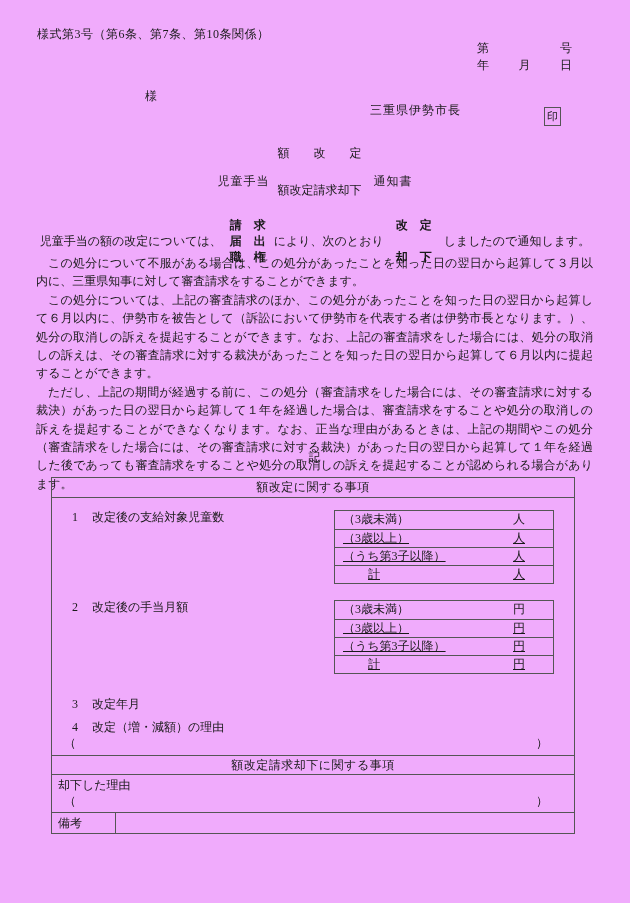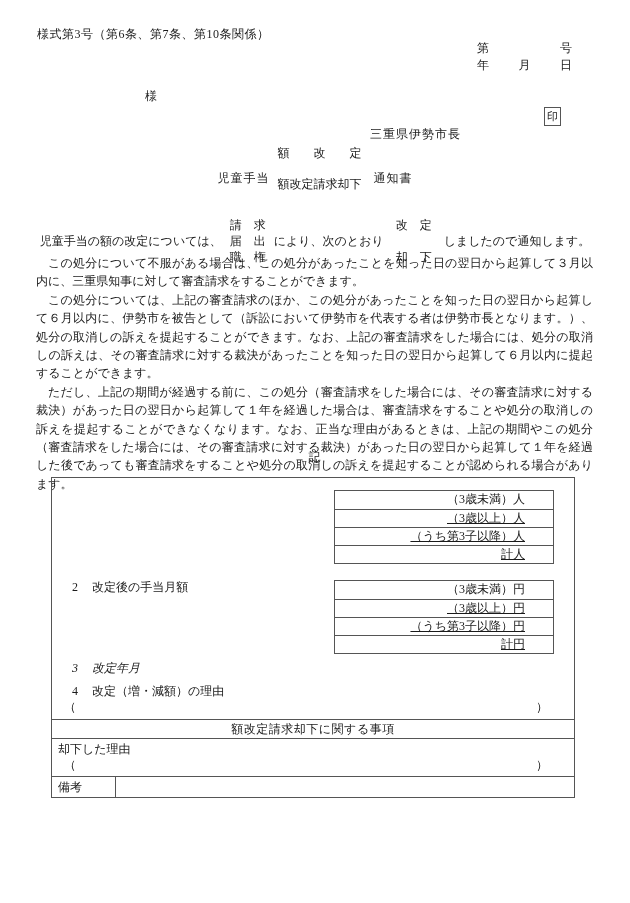--- a/index.html
+++ b/index.html
@@ -1,59 +1,59 @@
 <!DOCTYPE html>
 <html><head>
 <meta charset="utf-8">
 <style>
   * { margin:0; padding:0; box-sizing:border-box; }
   html,body { background:#e8e8e8; }
   .page {
     position:relative;
     width:630px; height:903px;
     margin:0 auto;
-    background:#ffffff;
+    background:#f0abfc;
     color:#1a1a1a;
     font-family:"Liberation Serif","DejaVu Serif",serif;
     font-size:12px;
     overflow:hidden;
   }
   .abs { position:absolute; }
 
   
   .form-number { top:26px; left:37px; letter-spacing:0.5px; }
   .doc-number  { top:40px; left:477px; width:95px; display:flex; justify-content:space-between; }
   .date-line   { top:57px; left:477px; width:95px; display:flex; justify-content:space-between; }
   .addressee   { top:88px; left:145px; }
-  .issuer      { top:126px; left:370px; letter-spacing:1px; }
+  .issuer      { top:102px; left:370px; letter-spacing:1px; }
   .seal-box {
     top:107px; left:544px; width:17px; height:19px;
     border:1px solid #555; display:flex; align-items:center; justify-content:center;
     font-size:11px;
   }
 
   
   .title-block {
     top:146px; left:0; width:630px;
     display:flex; justify-content:center; align-items:center;
   }
   .title-stack {
-    display:inline-flex; flex-direction:column; gap:16px;
+    display:inline-flex; flex-direction:column; gap:22px;
     margin:0 12px 0 8px; line-height:15px;
   }
   .title-stack .jtop { text-align-last:justify; }
   .title-side { letter-spacing:1px;margin-top:18px; }
 
   
   .main-sentence {
     top:201px; left:0; width:630px;
     display:flex; justify-content:center; align-items:center;
     line-height:16px;
   }
-  .v-stack { display:inline-flex; flex-direction:column; margin:0 8px; }
+  .v-stack { display:inline-flex; flex-direction:column; margin:0 8px;font-weight:bold; }
   .v-stack > span { display:block; width:36px; text-align-last:justify; }
   .v-stack.two { gap:16px; margin:16px 12px; }
 
   
   .paragraphs {
     top:254px; left:36px; width:557px;
     line-height:18.4px; text-align:justify; word-break:break-all;
   }
   .paragraphs p { text-indent:1em; }
   .ki { top:449px; left:0; width:630px; text-align:center; letter-spacing:1px; }
@@ -71,29 +71,29 @@
   .t-section-title.first { border-bottom:1px solid #555; }
   .t-section-title.second { border-top:1px solid #555; border-bottom:1px solid #555; }
   .item-flex { display:flex; align-items:flex-start; }
   .item-label { padding-left:20px; white-space:nowrap; }
   .item-label .inum { display:inline-block; width:20px; }
   .inner-table {
     margin-left:auto; margin-right:20px; width:220px;
     border:1px solid #555;
   }
   .inner-row {
-    display:flex; justify-content:flex-end;
+    display:flex; justify-content:space-between;
     height:18px; line-height:17px;
     padding:0 28px 0 8px;
   }
   .inner-row + .inner-row { border-top:1px solid #555;text-decoration:underline; }
   .inner-row.total { padding-left:33px; }
   .mt-item1 { margin-top:12px; }
   .mt-item2 { margin-top:16px; }
-  .row-item3 { margin-top:7px;font-style:italic; }
+  .row-item3 { margin-top:23px; }
   .row-item4 { margin-top:8px; }
   .paren-line {
     display:flex; justify-content:space-between;
     padding:0 26px 0 12px; margin:1px 0 4px 0;
   }
   .t-reject { padding:3px 0 3px 6px; }
   .t-reject .paren-line { padding:0 26px 0 6px; margin:1px 0 0 0; }
   .t-remarks { border-top:1px solid #555; display:flex; height:21px; }
   .remarks-label { width:64px; border-right:1px solid #555; padding-left:6px; line-height:20px; }
   .remarks-value { flex:1; }
@@ -148,24 +148,26 @@
   <div class="abs paragraphs">
     <p>この処分について不服がある場合は、この処分があったことを知った日の翌日から起算して３月以内に、三重県知事に対して審査請求をすることができます。</p>
     <p>この処分については、上記の審査請求のほか、この処分があったことを知った日の翌日から起算して６月以内に、伊勢市を被告として（訴訟において伊勢市を代表する者は伊勢市長となります。）、処分の取消しの訴えを提起することができます。なお、上記の審査請求をした場合には、処分の取消しの訴えは、その審査請求に対する裁決があったことを知った日の翌日から起算して６月以内に提起することができます。</p>
     <p>ただし、上記の期間が経過する前に、この処分（審査請求をした場合には、その審査請求に対する裁決）があった日の翌日から起算して１年を経過した場合は、審査請求をすることや処分の取消しの訴えを提起することができなくなります。なお、正当な理由があるときは、上記の期間やこの処分（審査請求をした場合には、その審査請求に対する裁決）があった日の翌日から起算して１年を経過した後であっても審査請求をすることや処分の取消しの訴えを提起することが認められる場合があります。</p>
   </div>
 
   <div class="abs ki">記</div>
 
   <div class="abs main-table">
 
+    <div class="t-section-title first">額改定に関する事項</div>
 
     <div>
 
       <div class="item-flex mt-item1">
+        <span class="item-label"><span class="inum">1</span><span>改定後の支給対象児童数</span></span>
         <div class="inner-table">
           <div class="inner-row">
             <span>（3歳未満）</span>
             <span>人</span>
           </div>
           <div class="inner-row">
             <span>（3歳以上）</span>
             <span>人</span>
           </div>
           <div class="inner-row">

